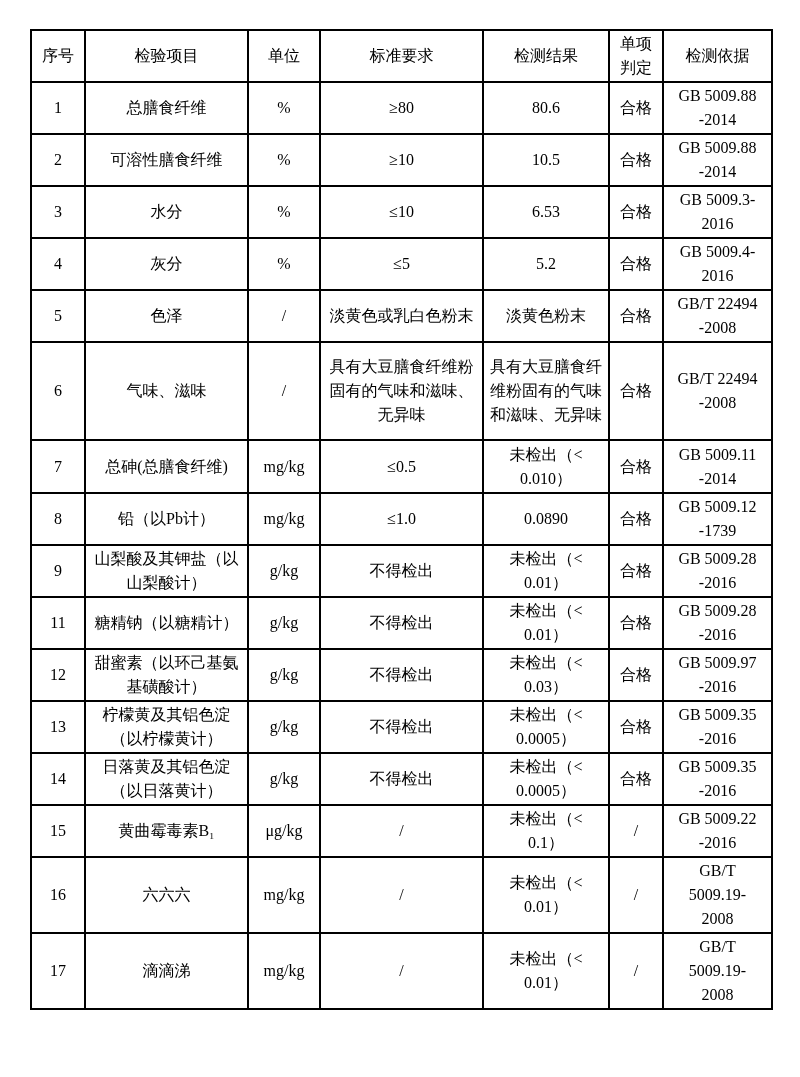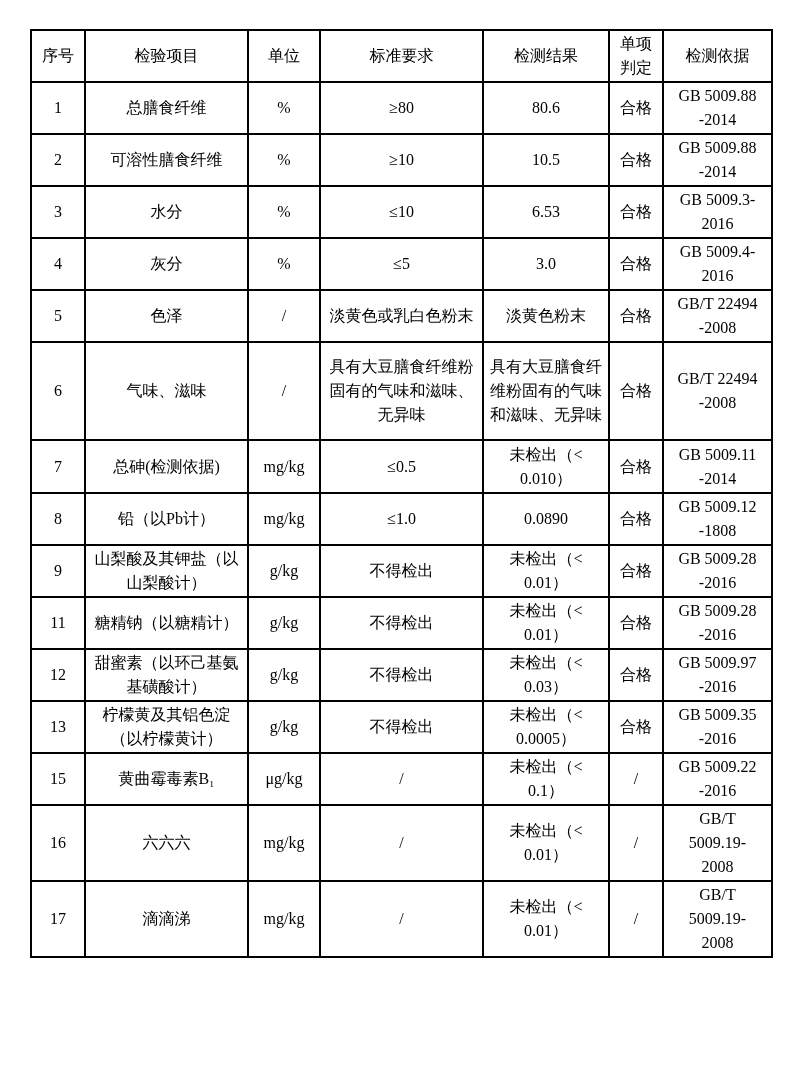--- a/index.html
+++ b/index.html
@@ -103,21 +103,21 @@
             <td>6.53</td>
             <td>合格</td>
             <td>GB 5009.3-
 2016</td>
           </tr>
           <tr style="height: 51px;">
             <td>4</td>
             <td>灰分</td>
             <td>%</td>
             <td>≤5</td>
-            <td>3.0</td>
+            <td>5.2</td>
             <td>合格</td>
             <td>GB 5009.4-
 2016</td>
           </tr>
           <tr style="height: 51px;">
             <td>5</td>
             <td>色泽</td>
             <td>/</td>
             <td>淡黄色或乳白色粉末</td>
             <td>淡黄色粉末</td>
@@ -134,38 +134,38 @@
 无异味</td>
             <td>具有大豆膳食纤
 维粉固有的气味
 和滋味、无异味</td>
             <td>合格</td>
             <td>GB/T 22494
 -2008</td>
           </tr>
           <tr style="height: 53px;">
             <td>7</td>
-            <td>总砷(检测依据)</td>
+            <td>总砷(总膳食纤维)</td>
             <td>mg/kg</td>
             <td>≤0.5</td>
             <td>未检出（&lt;
 0.010）</td>
             <td>合格</td>
             <td>GB 5009.11
 -2014</td>
           </tr>
           <tr style="height: 51px;">
             <td>8</td>
             <td>铅（以Pb计）</td>
             <td>mg/kg</td>
             <td>≤1.0</td>
             <td>0.0890</td>
             <td>合格</td>
             <td>GB 5009.12
--1808</td>
+-1739</td>
           </tr>
           <tr style="height: 52px;">
             <td>9</td>
             <td>山梨酸及其钾盐（以
 山梨酸计）</td>
             <td>g/kg</td>
             <td>不得检出</td>
             <td>未检出（&lt;
 0.01）</td>
             <td>合格</td>
@@ -192,20 +192,32 @@
             <td>未检出（&lt;
 0.03）</td>
             <td>合格</td>
             <td>GB 5009.97
 -2016</td>
           </tr>
           <tr style="height: 51px;">
             <td>13</td>
             <td>柠檬黄及其铝色淀
 （以柠檬黄计）</td>
+            <td>g/kg</td>
+            <td>不得检出</td>
+            <td>未检出（&lt;
+0.0005）</td>
+            <td>合格</td>
+            <td>GB 5009.35
+-2016</td>
+          </tr>
+          <tr style="height: 51px;">
+            <td>14</td>
+            <td>日落黄及其铝色淀
+（以日落黄计）</td>
             <td>g/kg</td>
             <td>不得检出</td>
             <td>未检出（&lt;
 0.0005）</td>
             <td>合格</td>
             <td>GB 5009.35
 -2016</td>
           </tr>
           <tr style="height: 52px; padding-left: 48px;">
             <td>15</td>

